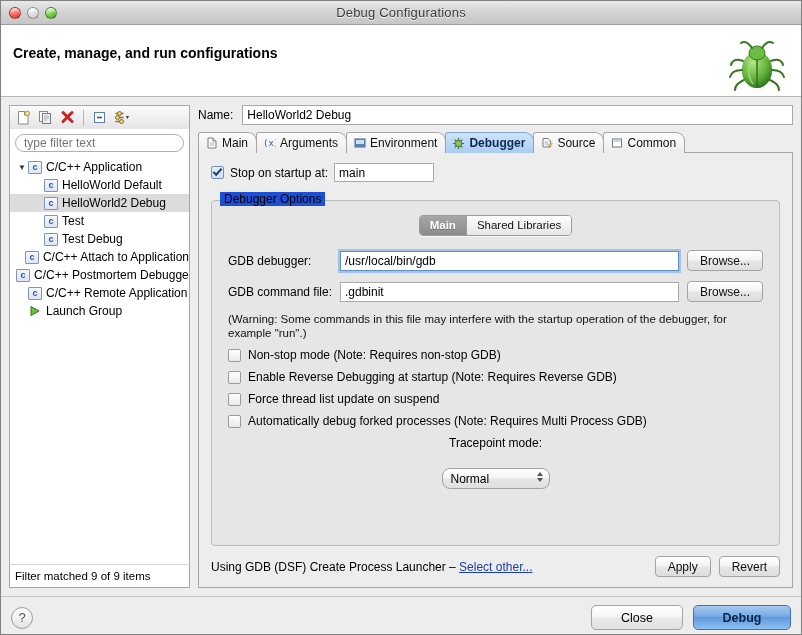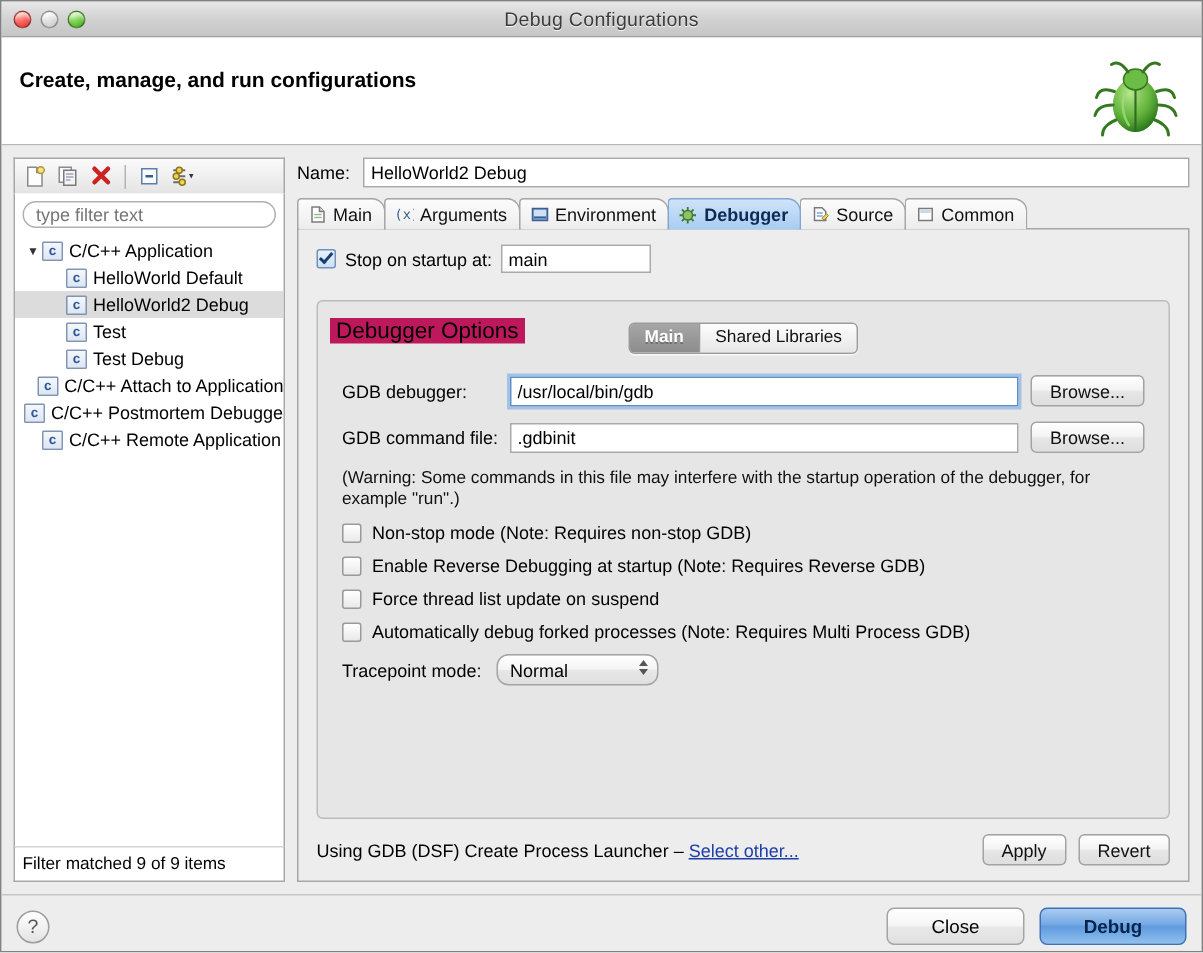--- a/index.html
+++ b/index.html
@@ -292,25 +292,24 @@
     border: 1px solid #bcbcbc;
     border-radius: 4px;
     background: #e6e6e6;
     flex: 1;
     margin-top: 6px;
     padding: 14px 16px 12px 16px;
   }
   .group-title {
     position: absolute;
     top: -9px; left: 8px;
-    background: #be185d;
+    background: #1d4ed8;
     padding: 0 4px;
-    font-size: 15px;
+    font-size: 12px;
     color: #000;
-    margin-top: 20px;
   }
 
   .seg-wrap { display: flex; justify-content: center; margin-bottom: 14px; }
   .seg {
     display: flex;
     border: 1px solid #9b9b9b;
     border-radius: 4px;
     overflow: hidden;
     box-shadow: 0 1px 0 rgba(255,255,255,0.7);
   }
@@ -377,22 +376,23 @@
   .opt-row {
     display: flex;
     align-items: center;
     gap: 7px;
     margin-bottom: 8px;
     font-size: 12px;
   }
   .trace-row {
     display: flex;
     align-items: center;
-    gap: 10px;
+    gap: 18px;
     margin-top: 4px;
+    flex-direction: column;
   }
   .select {
     position: relative;
     width: 108px;
     height: 21px;
     border: 1px solid #a3a3a3;
     border-radius: 8px;
     background: linear-gradient(to bottom,#ffffff 0%,#f4f4f4 48%,#e7e7e7 52%,#dfdfdf 100%);
     font-size: 12px;
     display: flex;
@@ -597,20 +597,29 @@
           <div class="tree-row">
             <span class="twisty"></span>
             <span class="c-icon">c</span>
             <span>C/C++ Postmortem Debugger</span>
           </div>
           <div class="tree-row">
             <span class="twisty"></span>
             <span class="c-icon">c</span>
             <span>C/C++ Remote Application</span>
           </div>
+          <div class="tree-row">
+            <span class="twisty"></span>
+            <span class="run-icon">
+              <svg width="12" height="12" viewBox="0 0 12 12">
+                <path d="M2 1.5 L10 6 L2 10.5 Z" fill="#6fbb48" stroke="#2f7a22"></path>
+              </svg>
+            </span>
+            <span>Launch Group</span>
+          </div>
         </div>
 
       <div class="tree-status">Filter matched 9 of 9 items</div>
     </div>
 
     <div class="right-pane">
 
       <div class="name-row">
         <span class="name-label">Name:</span>
         <input class="name-input" type="text" value="HelloWorld2 Debug" style="">

